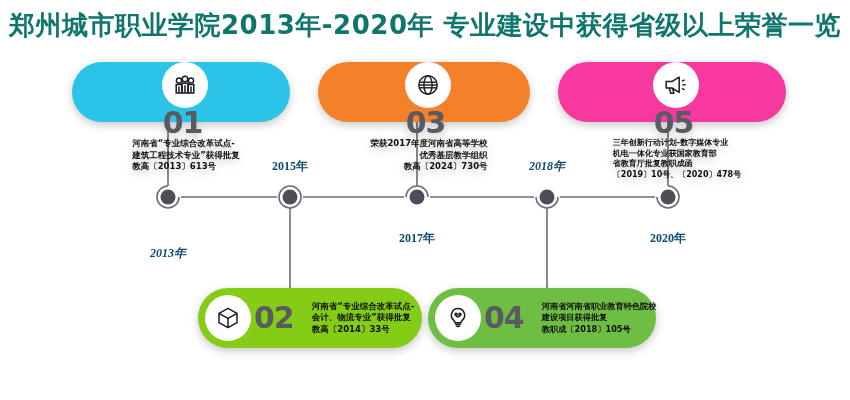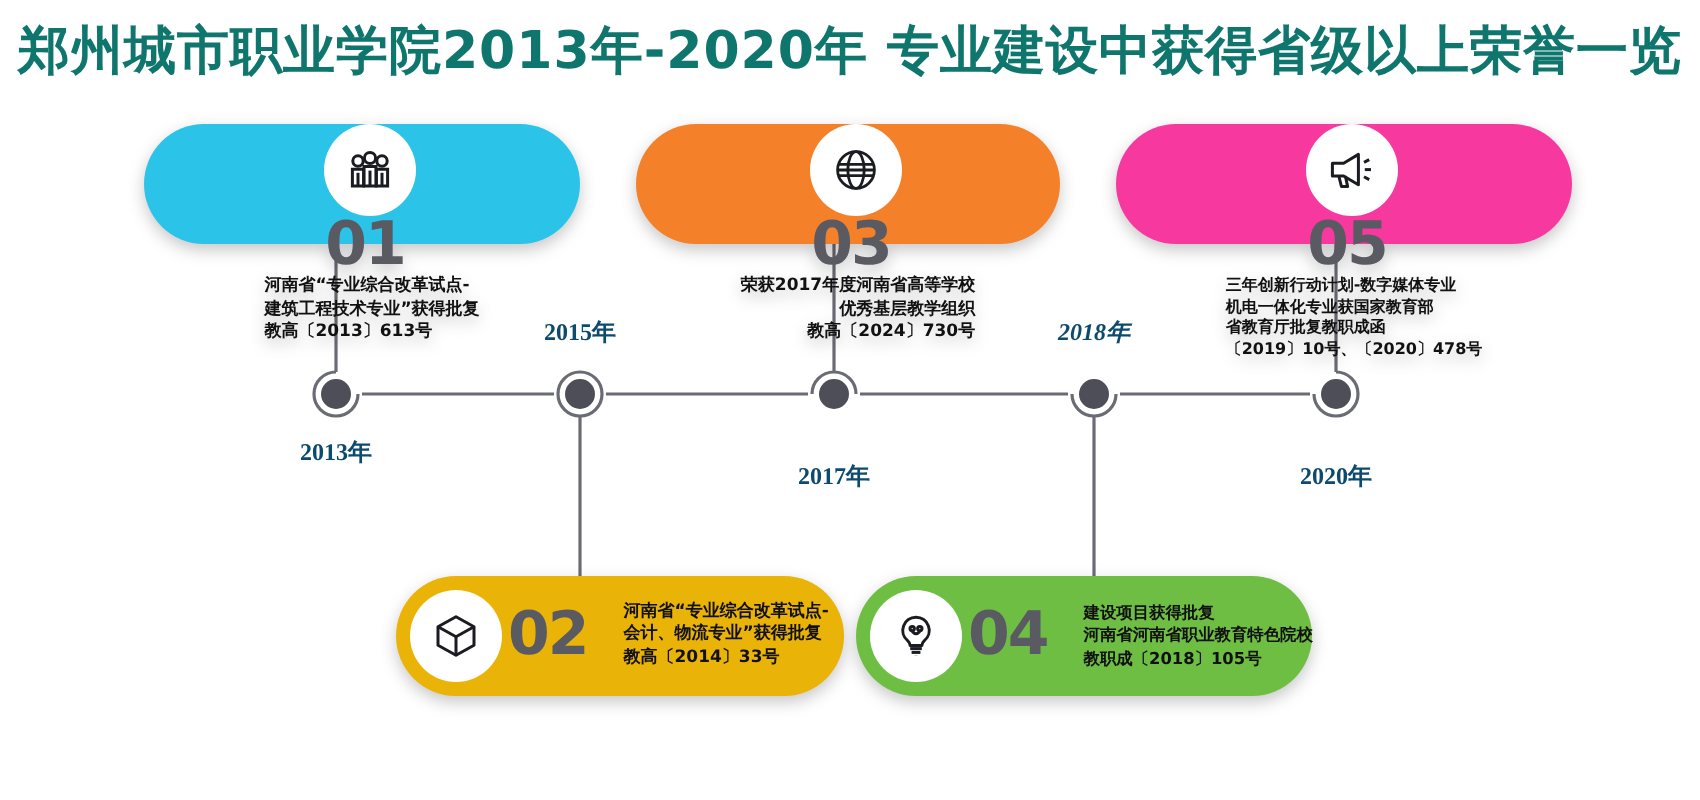--- a/index.html
+++ b/index.html
@@ -108,21 +108,21 @@
 
       <path d="M536,197 A11,11 0 0 0 547,208" stroke="#6B6B75" stroke-width="1.6" fill="none"></path>
       <path d="M547,208 A11,11 0 0 0 558,197" stroke="#6B6B75" stroke-width="1.6" fill="none"></path>
       <circle cx="547" cy="197" r="7.5" fill="#4E4E58"></circle>
 
       <path d="M657,197 A11,11 0 1 0 668,186" stroke="#6B6B75" stroke-width="1.6" fill="none"></path>
       <circle cx="668" cy="197" r="7.5" fill="#4E4E58"></circle>
     </g>
   </svg>
 
-  <div class="year-label" style="left:150px;top:218px;">2013年</div>
+  <div class="year-label" style="left:150px;top:245px;font-style:italic;">2013年</div>
   <div class="year-label" style="left:272px;top:158px;">2015年</div>
   <div class="year-label" style="left:399px;top:230px;">2017年</div>
   <div class="year-label" style="left:529px;top:158px;font-style:italic;">2018年</div>
   <div class="year-label" style="left:650px;top:230px;">2020年</div>
 
   <div id="card-01" class="card top" style="background:#2BC4E8;filter:drop-shadow(0 3px 4px rgba(0,0,0,.22));">
     <div class="icon-badge">
       <span>
         <svg width="26" height="26" viewBox="0 0 26 26">
           <g fill="none" stroke="#1b1b22" stroke-width="1.5">
@@ -185,21 +185,21 @@
     </div>
     <div class="num">05</div>
     <div class="ctext" style="font-size:8px;line-height:10.5px;">
       <div>三年创新行动计划-数字媒体专业</div>
       <div>机电一体化专业获国家教育部</div>
       <div>省教育厅批复教职成函</div>
       <div>〔2019〕10号、〔2020〕478号</div>
     </div>
   </div>
 
-  <div id="card-02" class="card bottom" style="background:#eab308;filter:drop-shadow(0 3px 4px rgba(0,0,0,.22));">
+  <div id="card-02" class="card bottom" style="background:#84cc16;filter:drop-shadow(0 3px 4px rgba(0,0,0,.22));">
     <div class="icon-badge">
       <span>
         <svg width="26" height="26" viewBox="0 0 26 26">
           <g fill="none" stroke="#1b1b22" stroke-width="1.5" stroke-linejoin="round">
             <path d="M13,3.4 L22,8.4 V17.6 L13,22.6 L4,17.6 V8.4 Z"></path>
             <path d="M4,8.4 L13,13.4 L22,8.4"></path>
             <path d="M13,13.4 V22.6"></path>
           </g>
         </svg>
       </span>
@@ -223,19 +223,19 @@
             <path d="M13,22.9 v-0.1"></path>
             <circle cx="11.1" cy="9.3" r="1.1"></circle>
             <circle cx="14.9" cy="9.3" r="1.1"></circle>
             <path d="M11.1,10.8 q1.9,2.2 3.8,0"></path>
           </g>
         </svg>
       </span>
     </div>
     <div class="num">04</div>
     <div class="ctext" style="font-size:8.2px;">
+      <div>河南省河南省职业教育特色院校</div>
       <div>建设项目获得批复</div>
-      <div>河南省河南省职业教育特色院校</div>
       <div>教职成〔2018〕105号</div>
     </div>
   </div>
 
 </div>
 
 </body></html>

